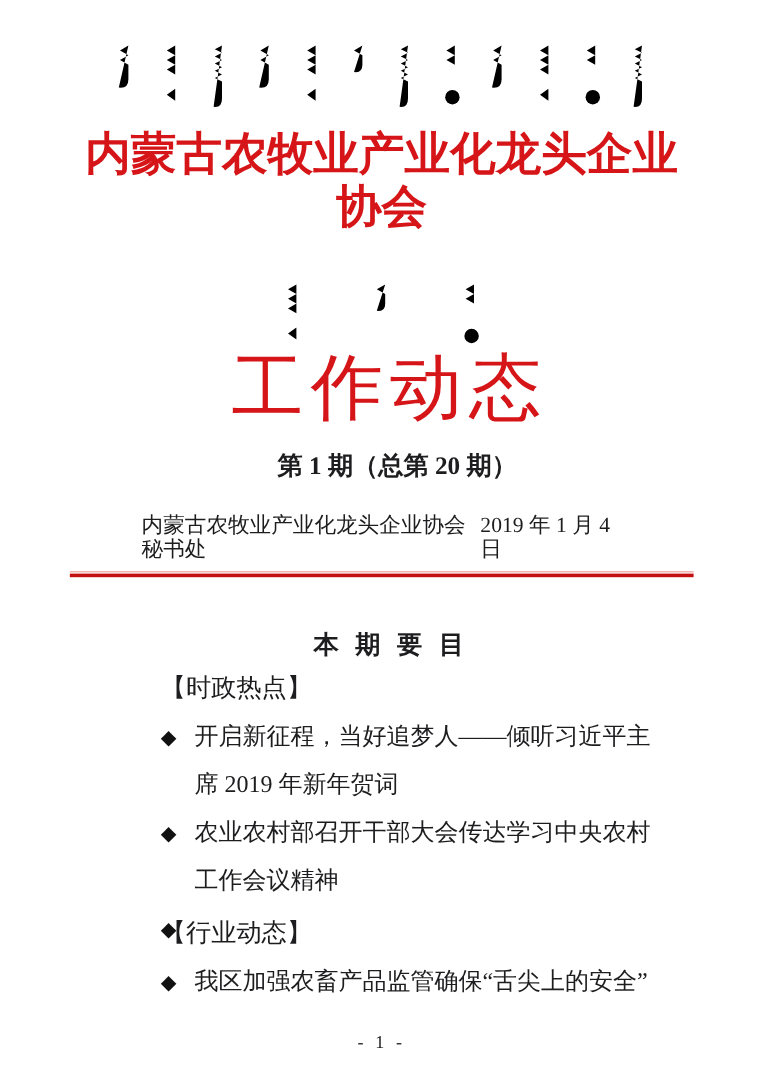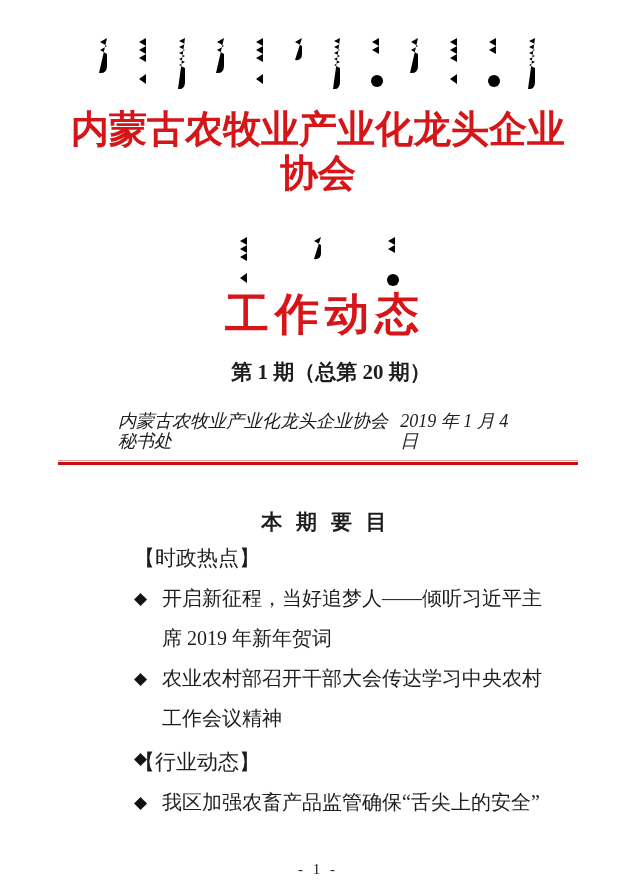--- a/index.html
+++ b/index.html
@@ -20,31 +20,31 @@
   .row1{justify-content:space-between;margin:36px 38px 0 38px;height:58px;}
   .row2{justify-content:center;gap:58px;margin-top:40px;height:54px;}
   
   .org-title{
     margin:14px 0 0 0;text-align:center;color:var(--red);
     font-size:38px;font-weight:700;line-height:1.15;letter-spacing:0px;
     font-family:"Liberation Serif","DejaVu Serif",serif;
   }
   .bulletin-title{
     margin:4px 0 0 0;text-align:center;color:var(--red);
-    font-size:44px;font-weight:700;line-height:1.0;
+    font-size:60px;font-weight:400;line-height:1.0;
     letter-spacing:6px;padding-left:14px;
   }
   .issue-line{
     margin-top:24px;text-align:center;
     font-size:21px;font-weight:700;line-height:22px;color:var(--ink);padding-left:26px;
   }
   .pub-line{
     margin-top:28px;padding:0 60px;
     display:flex;justify-content:space-between;align-items:baseline;
-    font-size:18px;line-height:20px;color:var(--ink);font-style:italic;
+    font-size:18px;line-height:20px;color:var(--ink);
   }
   .pub-line .date{margin-right:4px;}
   .red-rule{margin-top:9px;width:636px;}
   .rule-thin{height:1px;background:#ef9f9f;}
   .rule-thick{height:3px;background:var(--rule-red);margin-top:1px;}
   
   .body{padding:0 60px;margin-left:16px;}
   .toc-title{
     margin-top:45px;text-align:center;
     font-family:"Liberation Sans","DejaVu Sans",sans-serif;

